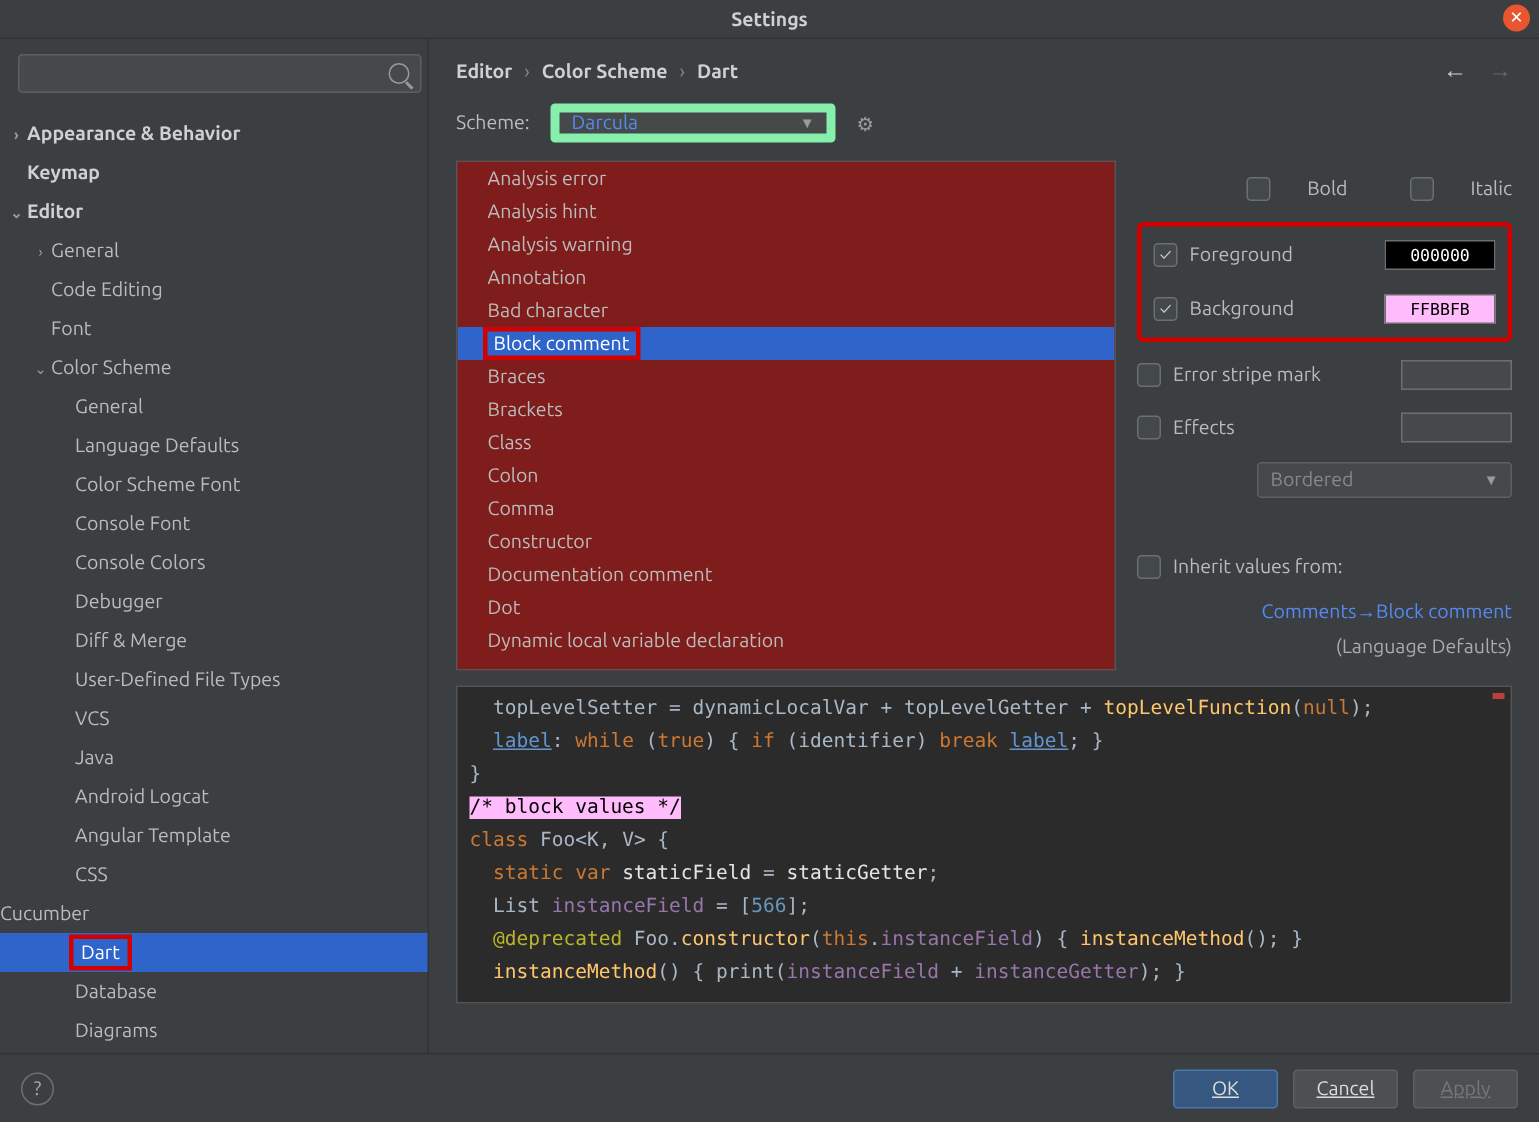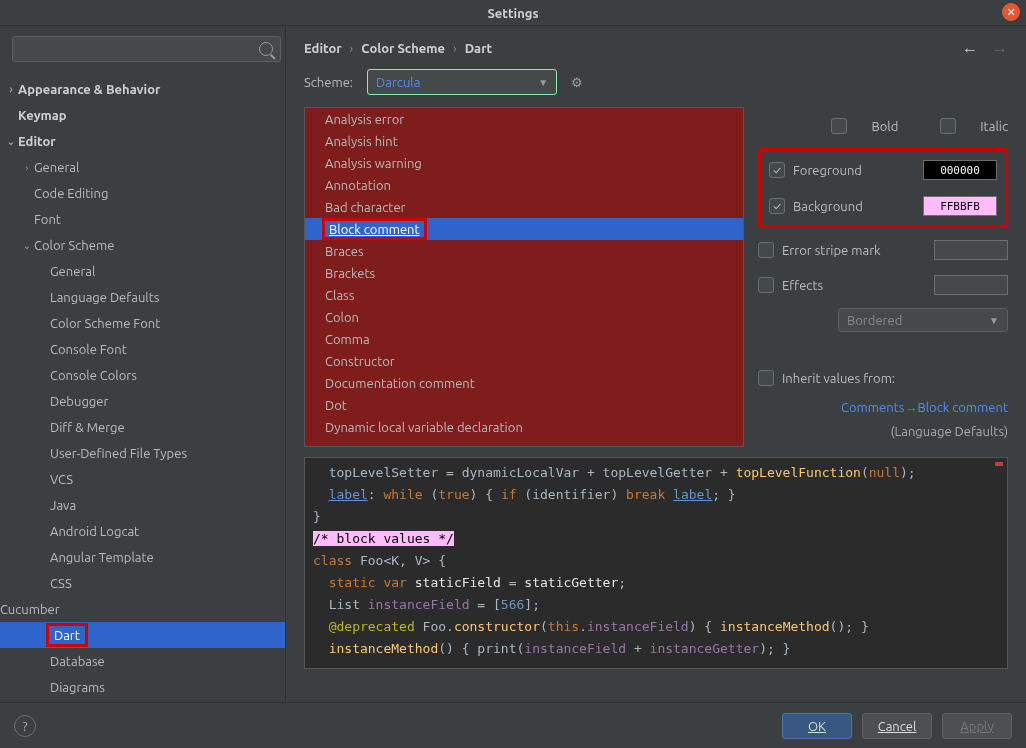--- a/index.html
+++ b/index.html
@@ -127,21 +127,21 @@
 .scheme-row {
   display: flex;
   align-items: center;
   padding: 6px 18px 12px 18px;
   gap: 14px;
 }
 .scheme-combo {
   width: 190px;
   height: 26px;
   background: #45494a;
-  border: 1px solid #86efac;
+  border: 6px solid #86efac;
   border-radius: 3px;
   display: flex;
   align-items: center;
   padding: 0 8px;
   color: #568af2;
   justify-content: space-between;
   cursor: pointer;
 }
 .scheme-combo .arrow { color: #9a9a9a; font-size: 10px; }
 .gear { color: #9a9a9a; cursor: pointer; }
@@ -162,21 +162,21 @@
 .attr-list::-webkit-scrollbar { width: 10px; }
 .attr-list::-webkit-scrollbar-track { background: #3c3f41; }
 .attr-list::-webkit-scrollbar-thumb { background: #5a5d5f; border-radius: 2px; }
 .attr-item {
   height: 22px;
   display: flex;
   align-items: center;
   padding-left: 20px;
   cursor: pointer;
 }
-.attr-item.selected { background: #2f65ca; color: #fff; text-decoration: underline; }
+.attr-item.selected { background: #2f65ca; color: #fff; }
 .opts {
   flex: 1;
   display: flex;
   flex-direction: column;
   gap: 9px;
   padding-top: 6px;
 }
 .opts-row {
   display: flex;
   align-items: center;

